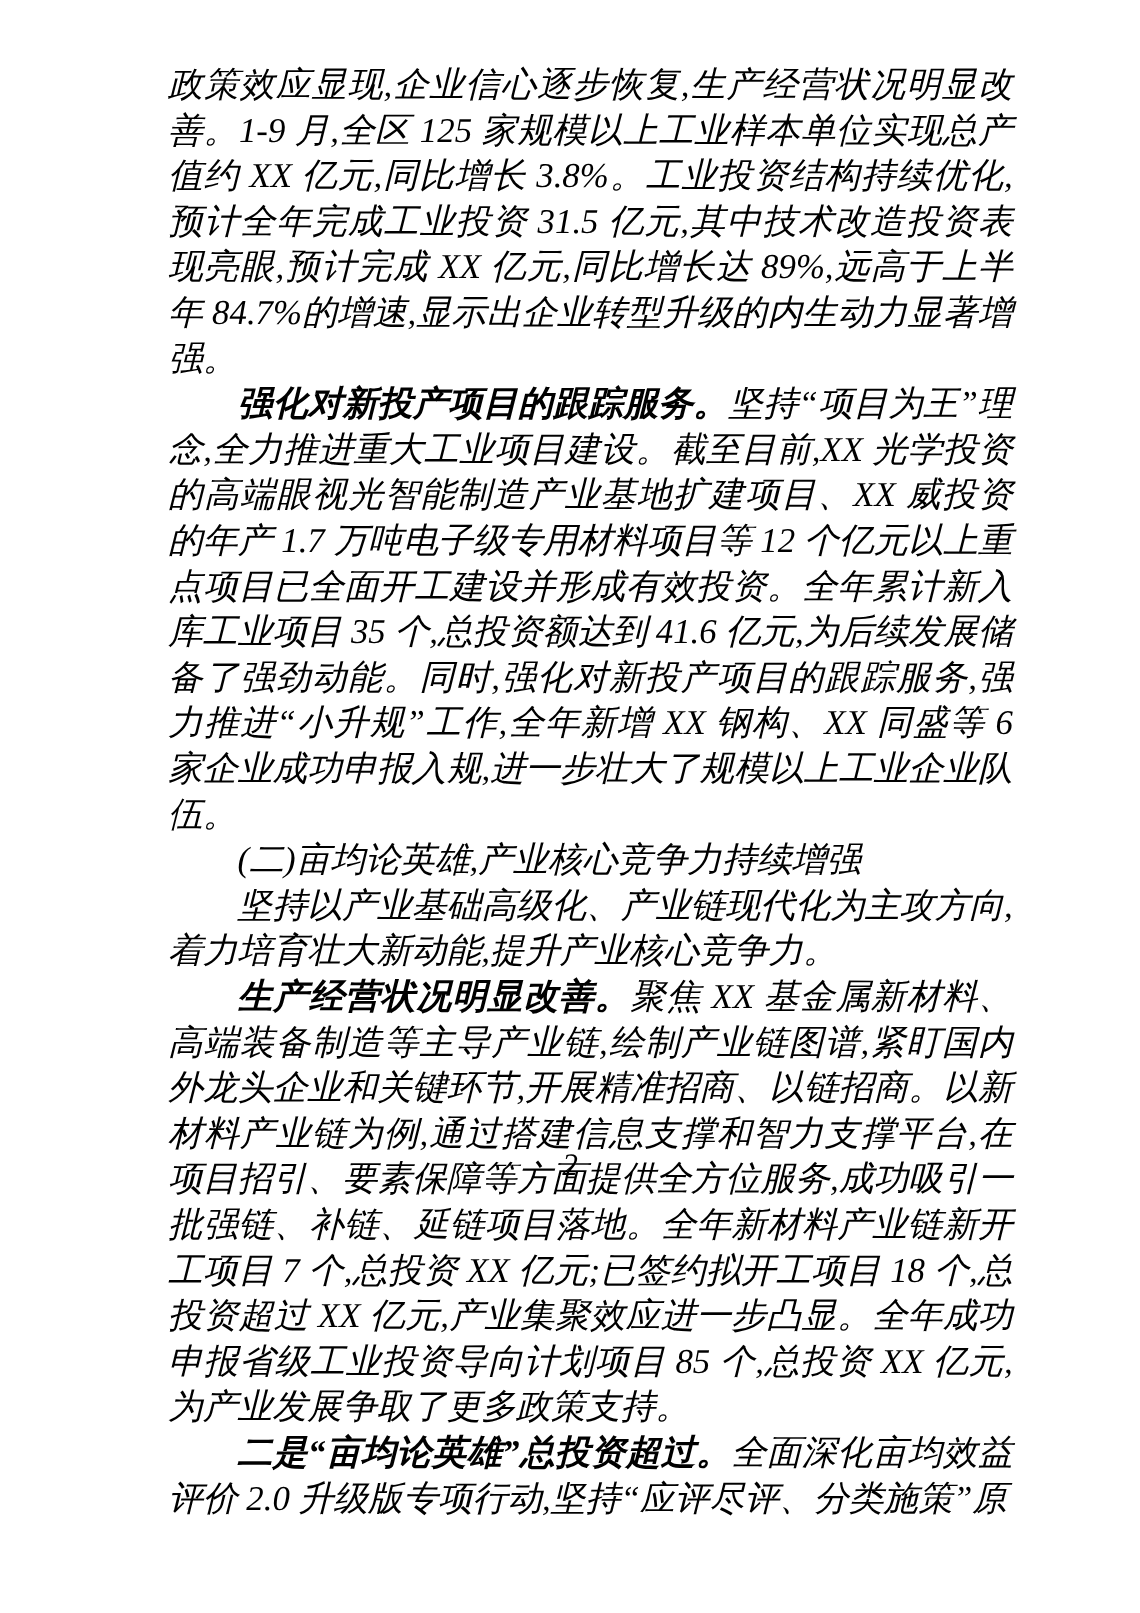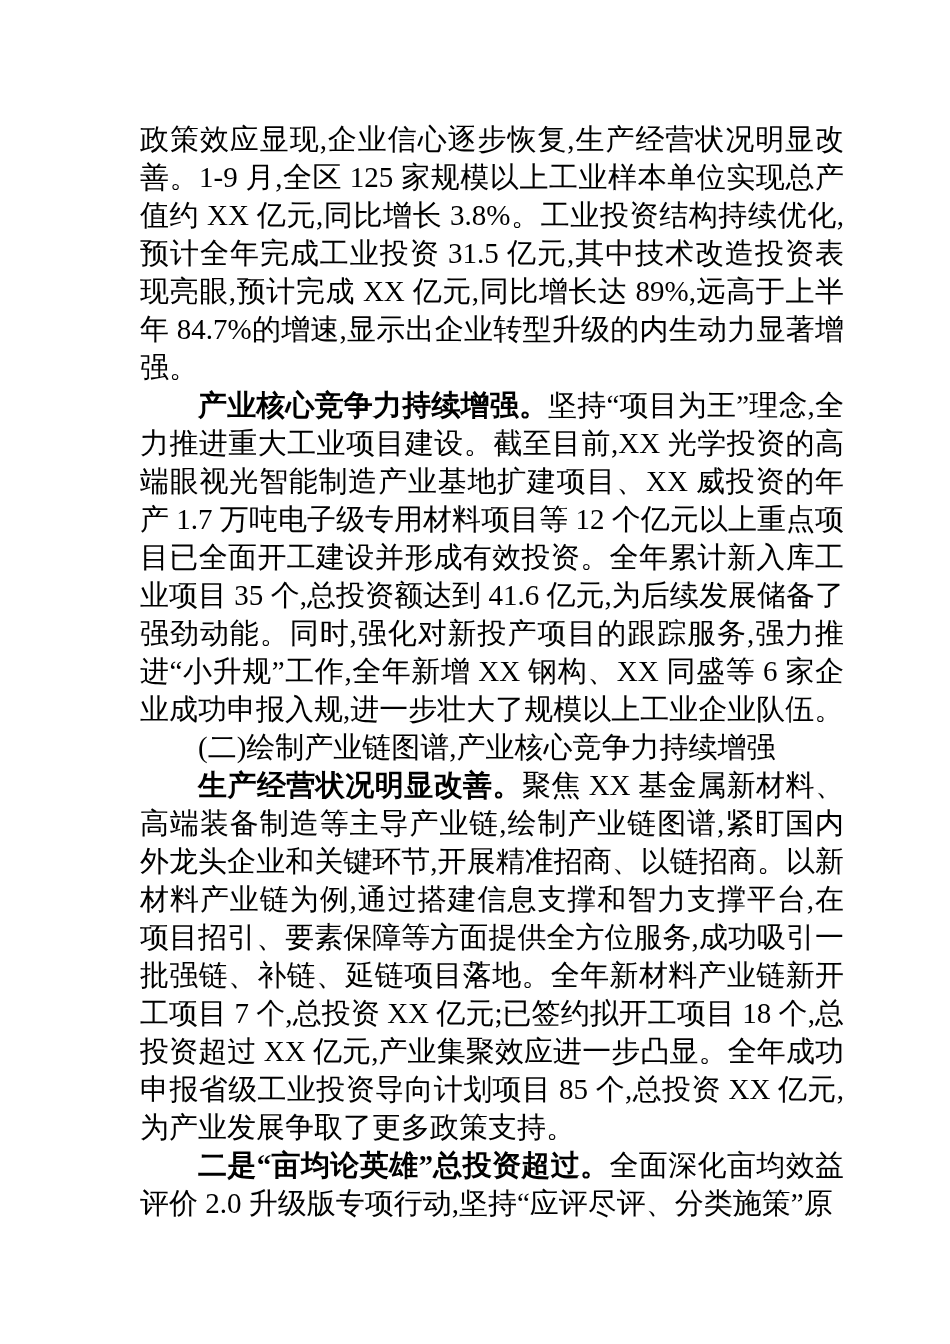--- a/index.html
+++ b/index.html
@@ -14,21 +14,22 @@
     font-family: "Liberation Serif", "DejaVu Serif", serif;
     color: #000000;
     position: relative;
     overflow: hidden;
   }
   .page {
     position: relative;
     width: 950px;
     height: 1082px;
     background: #ffffff;
-    padding: 120px 106px 0 140px;
+    padding: 52px 106px 0 140px;
+    font-style: italic;
   }
   .doc-body p {
     margin: 0;
     padding: 0;
     font-size: 29px;
     line-height: 38px;
     text-align: justify;
     word-break: break-all;
   }
   .doc-body p.indent {
@@ -48,19 +49,20 @@
     color: #000000;
     font-family: "Liberation Serif", "DejaVu Serif", serif;
   }
 </style>
 </head>
 <body>
 
 <div class="page">
   <div class="doc-body">
       <p><span>政策效应显现,企业信心逐步恢复,生产经营状况明显改善。1-9 月,全区 125 家规模以上工业样本单位实现总产值约 XX 亿元,同比增长 3.8%。工业投资结构持续优化,预计全年完成工业投资 31.5 亿元,其中技术改造投资表现亮眼,预计完成 XX 亿元,同比增长达 89%,远高于上半年 84.7%的增速,显示出企业转型升级的内生动力显著增强。</span></p>
-      <p class="indent"><span class="bold">产业核心竞争力持续增强。</span><span>坚持“项目为王”理念,全力推进重大工业项目建设。截至目前,XX 光学投资的高端眼视光智能制造产业基地扩建项目、XX 威投资的年产 1.7 万吨电子级专用材料项目等 12 个亿元以上重点项目已全面开工建设并形成有效投资。全年累计新入库工业项目 35 个,总投资额达到 41.6 亿元,为后续发展储备了强劲动能。同时,强化对新投产项目的跟踪服务,强力推进“小升规”工作,全年新增 XX 钢构、XX 同盛等 6 家企业成功申报入规,进一步壮大了规模以上工业企业队伍。</span></p>
-      <p class="indent"><span>(二)绘制产业链图谱,产业核心竞争力持续增强</span></p>
+      <p class="indent"><span class="bold">强化对新投产项目的跟踪服务。</span><span>坚持“项目为王”理念,全力推进重大工业项目建设。截至目前,XX 光学投资的高端眼视光智能制造产业基地扩建项目、XX 威投资的年产 1.7 万吨电子级专用材料项目等 12 个亿元以上重点项目已全面开工建设并形成有效投资。全年累计新入库工业项目 35 个,总投资额达到 41.6 亿元,为后续发展储备了强劲动能。同时,强化对新投产项目的跟踪服务,强力推进“小升规”工作,全年新增 XX 钢构、XX 同盛等 6 家企业成功申报入规,进一步壮大了规模以上工业企业队伍。</span></p>
+      <p class="indent"><span>(二)亩均论英雄,产业核心竞争力持续增强</span></p>
+      <p class="indent"><span>坚持以产业基础高级化、产业链现代化为主攻方向,着力培育壮大新动能,提升产业核心竞争力。</span></p>
       <p class="indent"><span class="bold">生产经营状况明显改善。</span><span>聚焦 XX 基金属新材料、高端装备制造等主导产业链,绘制产业链图谱,紧盯国内外龙头企业和关键环节,开展精准招商、以链招商。以新材料产业链为例,通过搭建信息支撑和智力支撑平台,在项目招引、要素保障等方面提供全方位服务,成功吸引一批强链、补链、延链项目落地。全年新材料产业链新开工项目 7 个,总投资 XX 亿元;已签约拟开工项目 18 个,总投资超过 XX 亿元,产业集聚效应进一步凸显。全年成功申报省级工业投资导向计划项目 85 个,总投资 XX 亿元,为产业发展争取了更多政策支持。</span></p>
       <p class="indent"><span class="bold">二是“亩均论英雄”总投资超过。</span><span>全面深化亩均效益评价 2.0 升级版专项行动,坚持“应评尽评、分类施策”原</span></p>
     </div>
   <div class="page-number">2</div>
 </div>
 
 </body></html>

